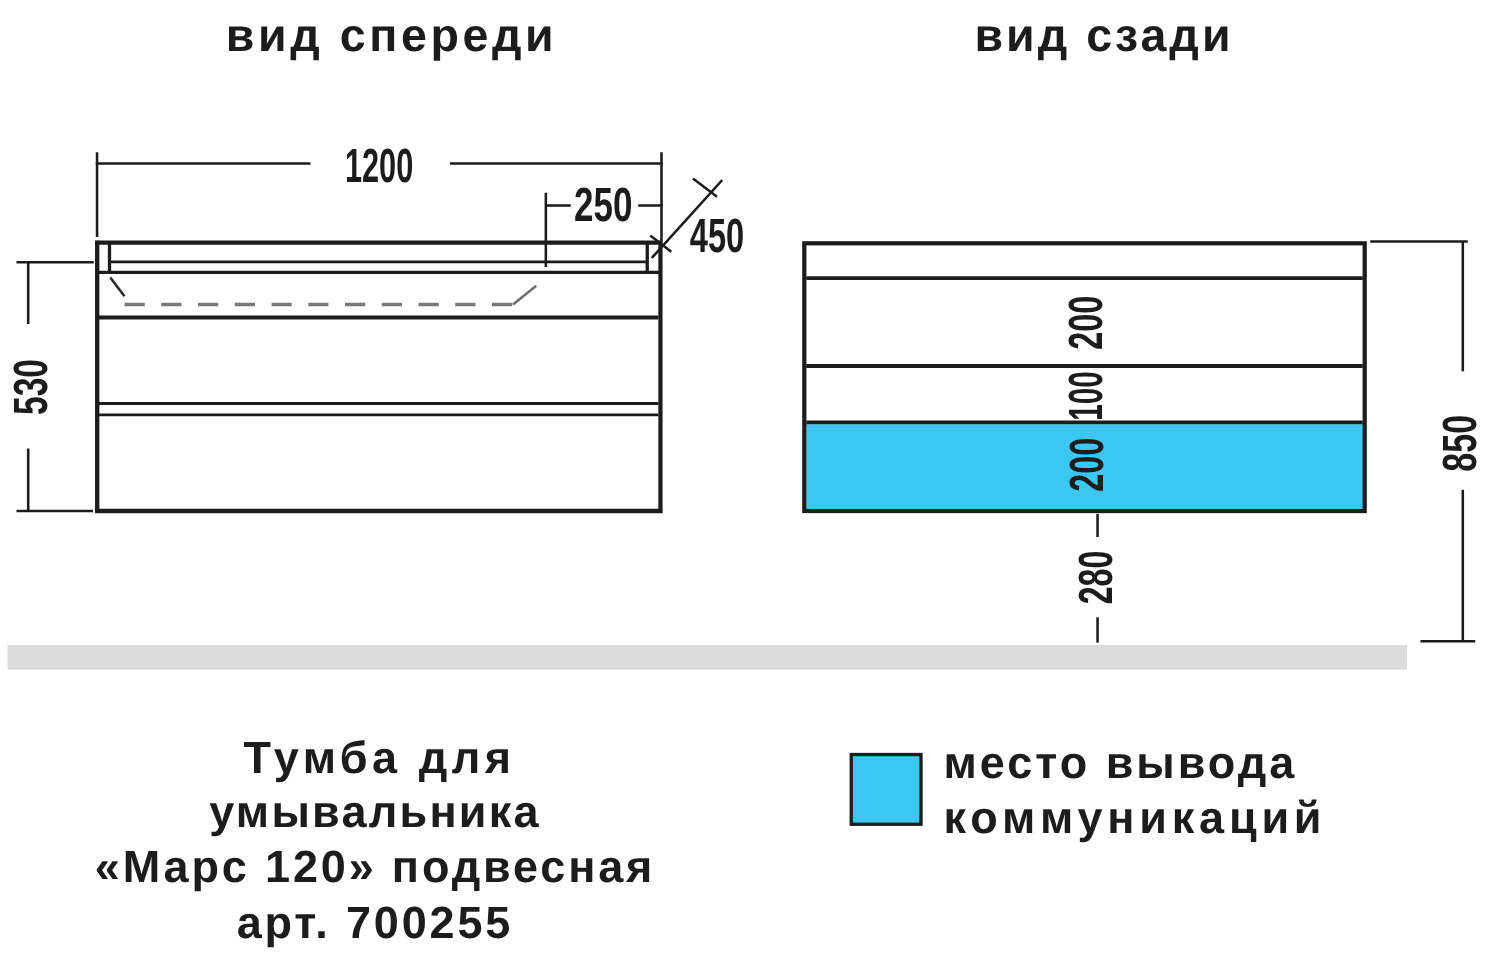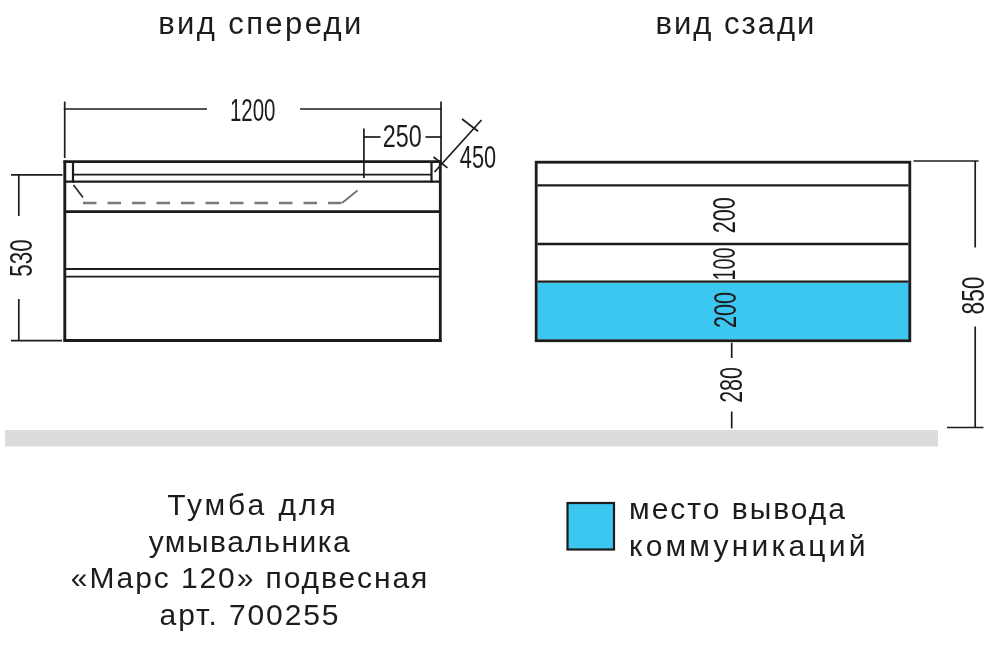--- a/index.html
+++ b/index.html
@@ -1,17 +1,17 @@
 <!DOCTYPE html>
 <html><head>
 <meta charset="utf-8">
 <style>
   html,body{margin:0;padding:0;background:#ffffff;}
   .page{position:relative;width:990px;height:648px;background:#ffffff;overflow:hidden;
-        font-family:"Liberation Sans", sans-serif;}
+        font-family:"Liberation Sans", sans-serif;font-weight:bold;}
   svg text{font-family:"Liberation Sans", sans-serif;fill:#1c1c1c;}
 </style>
 </head>
 <body>
 <div class="page">
 <svg width="990" height="648" viewBox="0 0 990 648">
 
   <rect x="0" y="0" width="990" height="648" fill="#ffffff"></rect>
 
   <rect x="5" y="430" width="933" height="16.5" fill="#dcdcdc"></rect>

